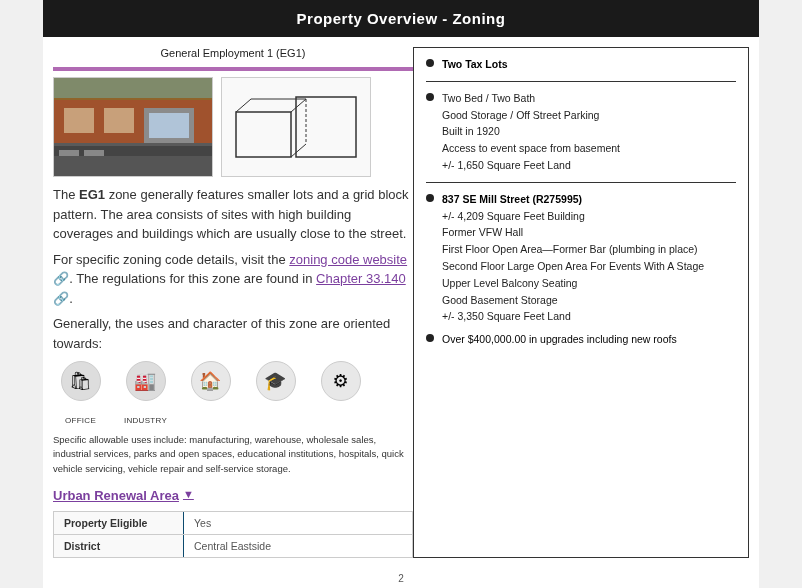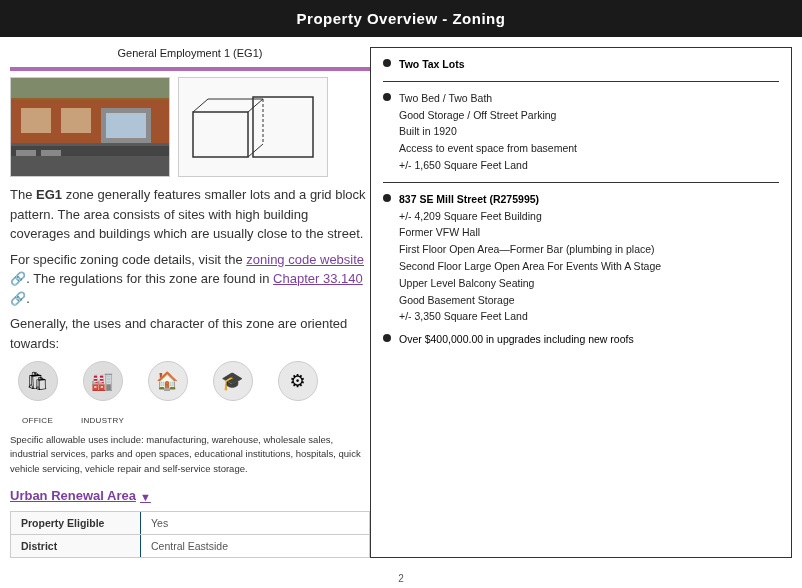--- a/index.html
+++ b/index.html
@@ -6,21 +6,21 @@
     body {
       font-family: Arial, sans-serif;
       font-size: 11px;
       background: #f0f0f0;
       display: flex;
       justify-content: center;
       align-items: flex-start;
       min-height: 588px;
     }
     .page {
-      width: 802px;
+      width: 716px;
       min-height: 588px;
       background: #fff;
       display: flex;
       flex-direction: column;
     }
     .header {
       background: #1a1a1a;
       color: #fff;
       text-align: center;
       padding: 10px 0;
@@ -145,21 +145,21 @@
     }
     .urban-renewal {
       margin-top: 12px;
     }
     .urban-renewal-title {
       font-size: 13px;
       font-weight: bold;
       color: #7B3F9E;
       text-decoration: underline;
       display: flex;
-      align-items: flex-end;
+      align-items: flex-start;
       gap: 4px;
       margin-bottom: 8px;
     }
     .urban-renewal-title .arrow {
       font-size: 11px;
       color: #7B3F9E;
     }
     .property-table {
       border: 1px solid #ccc;
       width: 100%;

